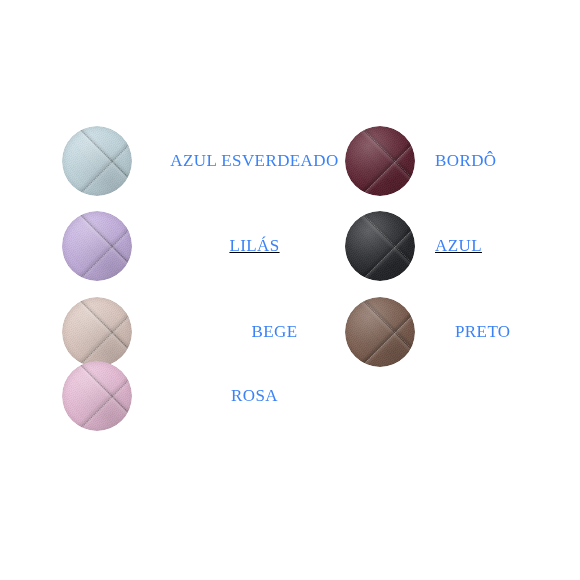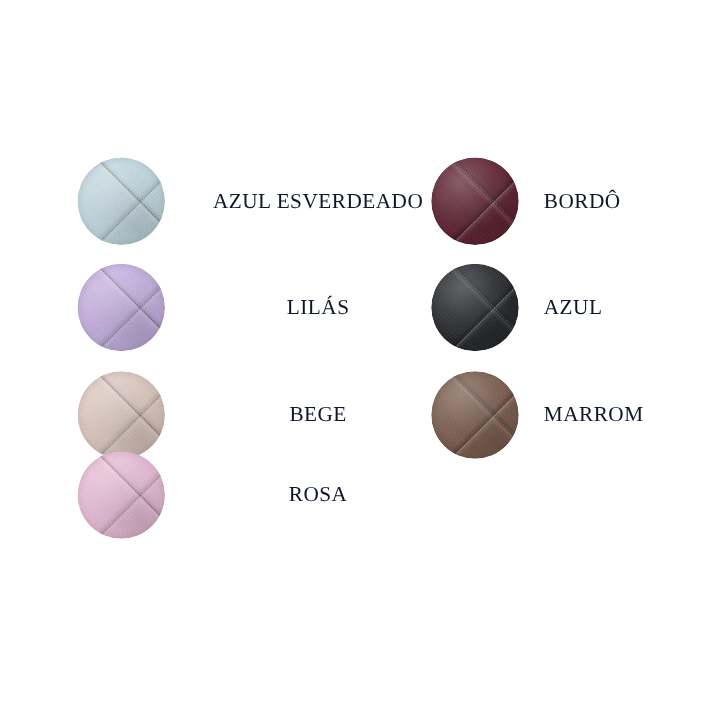--- a/index.html
+++ b/index.html
@@ -121,41 +121,41 @@
     left: 0; top: 0;
     width: 100%;
     height: 100%;
     border-radius: 50%;
     box-shadow: inset 0 0 7px rgba(0,0,0,0.13);
   }
 
   .swatch-label {
     font-size: 17px;
     letter-spacing: 0.4px;
-    color: #0f172a;
+    color: #3b82f6;
     white-space: nowrap;
   }
 
   
   .col-left  { left: 62px; }
   .col-left .label-wrap {
     width: 225px;
     margin-left: 10px;
     text-align: center;
   }
   
   .col-right { left: 345px; }
   .col-right .label-wrap {
     margin-left: 20px;
     text-align: left;
   }
 
   .row-0 { top: 126px; }
-  .row-1 { top: 211px; }
-  .row-2 { top: 297px; }
+  .row-1 { top: 211px; text-decoration: underline; }
+  .row-2 { top: 297px; gap: 20px; }
   .row-3 { top: 361px; }
 </style>
 </head>
 <body style="background: rgb(255, 255, 255);">
 
 <div class="swatch-board">
 
   <div class="swatch-row col-left row-0">
     <div class="swatch-circle light">
       <div class="face" style="background: rgb(194, 217, 224);"></div>
@@ -285,17 +285,17 @@
           <div class="seam d2"></div>
       </div>
       <div class="stitches">
         <div class="stitch s1"></div>
           <div class="stitch s2"></div>
       </div>
       <div class="shade"></div>
       <div class="edge"></div>
     </div>
     <div class="label-wrap">
-      <span class="swatch-label">MARROM</span>
+      <span class="swatch-label">PRETO</span>
     </div>
   </div>
 
 </div>
 
 </body></html>

